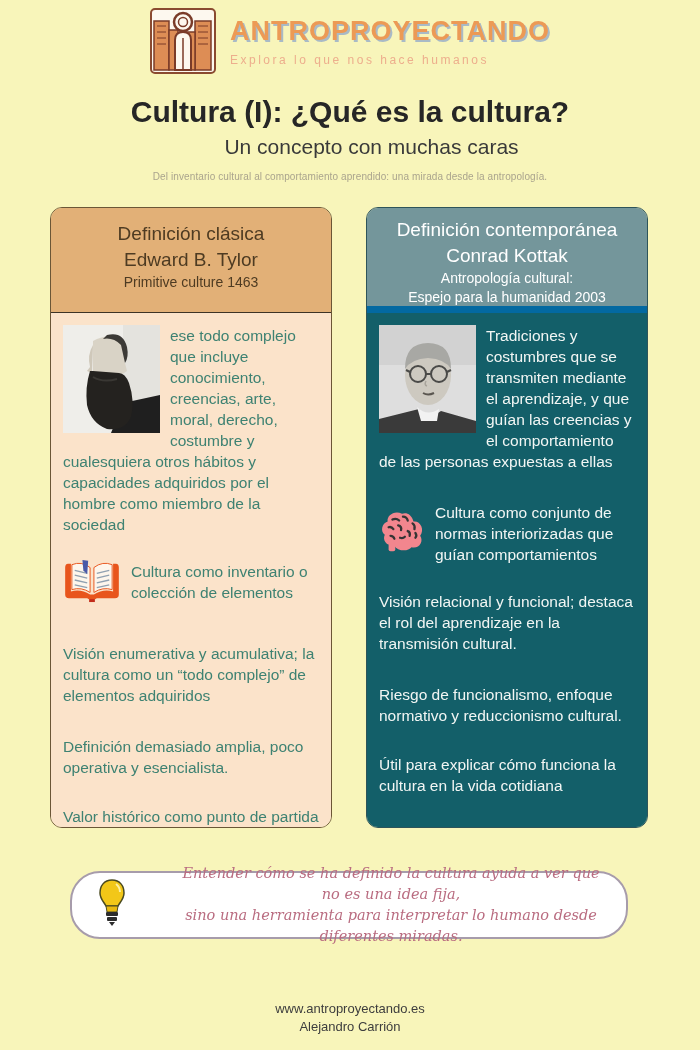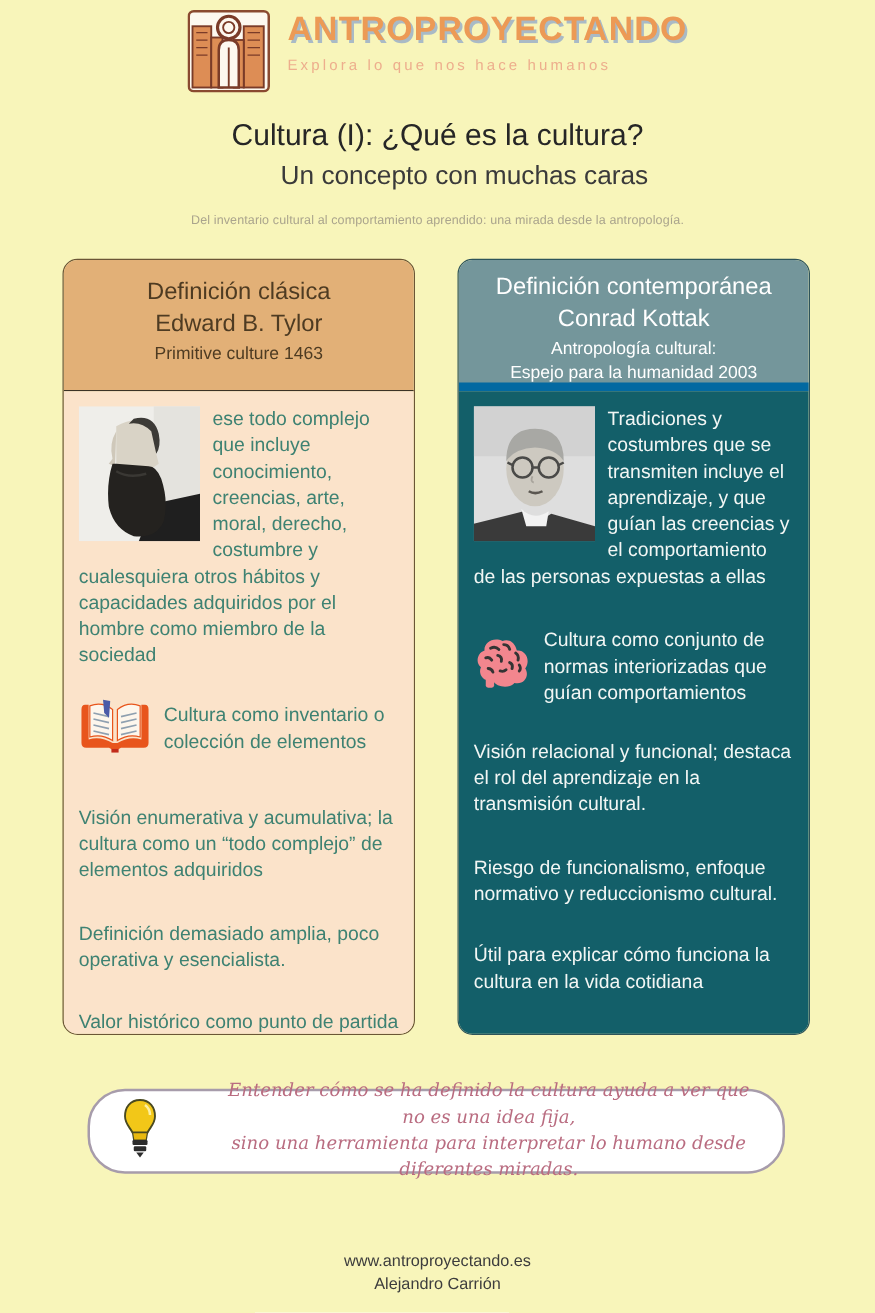--- a/index.html
+++ b/index.html
@@ -4,31 +4,31 @@
 <style>
   * { margin:0; padding:0; box-sizing:border-box; }
   html,body { width:700px; }
   body { font-family:"Liberation Sans", sans-serif; }
   .page {
     position:relative; width:700px; height:1050px;
     background:#f8f5ba; overflow:hidden;
   }
   
   .header { position:absolute; top:8px; left:0; right:0;
-    display:flex; justify-content:center; gap:14px; }
+    display:flex; justify-content:center; align-items:center; gap:14px; }
   .logo-box { width:66px; height:66px; flex:0 0 66px; }
   .brand-block { display:flex; flex-direction:column; }
   .brand {
     font-size:27px; font-weight:bold; letter-spacing:1px; color:#ec9a55;
     text-shadow:2px 2px 0 #a9bac6;
   }
   .tagline { margin-top:6px; font-size:12px; letter-spacing:2.5px; color:#edae8d; }
   
   .title-block { position:absolute; top:95px; left:0; right:0; text-align:center; }
-  .main-title { font-size:24px; font-weight:normal; color:#262626; }
+  .main-title { font-size:30px; font-weight:bold; color:#262626; }
   .subtitle { margin-top:6px; font-size:21px; color:#3a3a3a;margin-left:43px; }
   .kicker { position:absolute; top:171px; left:0; right:0; text-align:center;
     font-size:10px; color:#aaa48d; letter-spacing:0.1px; }
   
   .card { position:absolute; top:207px; width:282px; height:621px;
     border-radius:12px; overflow:hidden; }
   .card.classic { left:50px; border:1px solid #6b5636; }
   .card.contemporary { left:366px; border:1px solid #2e545a; }
   .card-header { height:105px; text-align:center; }
   .classic .card-header { background:#e2b077; color:#4e3b22; border-bottom:1px solid #3c3325; padding-top:13px; }
@@ -175,21 +175,21 @@
             <circle cx="39" cy="49" r="8"></circle>
             <circle cx="60" cy="49" r="8"></circle>
             <line x1="47" y1="49" x2="52" y2="49"></line>
             <line x1="31" y1="47" x2="27" y2="45"></line>
             <line x1="68" y1="47" x2="72" y2="45"></line>
           </g>
           <path d="M44 68 Q49 71 55 68" stroke="#5a5650" stroke-width="2" fill="none"></path>
           <path d="M47 56 Q45 60 48 61" stroke="#a8a49c" stroke-width="1.5" fill="none"></path>
         </svg>
       </div>
-      <div class="quote">Tradiciones y costumbres que se transmiten incluye el aprendizaje, y que guían las creencias y el comportamiento de las personas expuestas a ellas</div>
+      <div class="quote">Tradiciones y costumbres que se transmiten mediante el aprendizaje, y que guían las creencias y el comportamiento de las personas expuestas a ellas</div>
       <div class="icon-caption">
         <span>
           <svg width="46" height="44" viewBox="0 0 48 46">
             <path d="M24 4 C16 0 8 6 9 12 C3 14 1 22 6 26 C3 32 9 39 16 37 C19 43 30 44 34 39 C42 41 47 33 43 27 C48 20 43 11 36 12 C34 4 28 2 24 4 Z" fill="#f2868e"></path>
             <rect x="10" y="35" width="7" height="8" rx="2" fill="#f2868e"></rect>
             <g fill="none" stroke="#343434" stroke-width="2.4" stroke-linecap="round">
               <path d="M14 10 q4 -2 7 1"></path>
               <path d="M25 7 q4 0 5 4"></path>
               <path d="M35 14 q3 2 2 6"></path>
               <path d="M10 18 q3 -1 5 2"></path>

